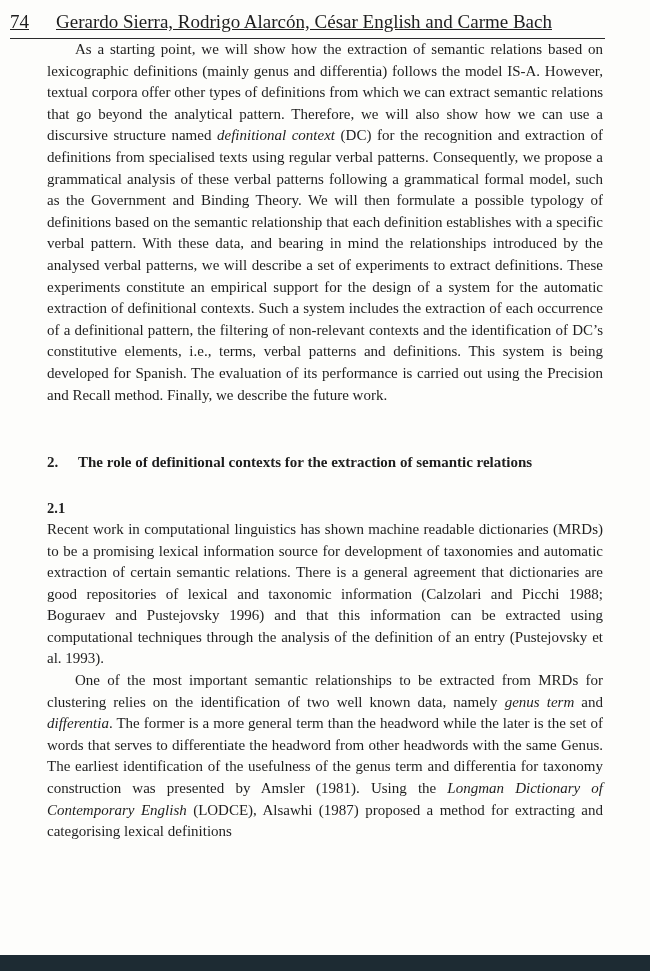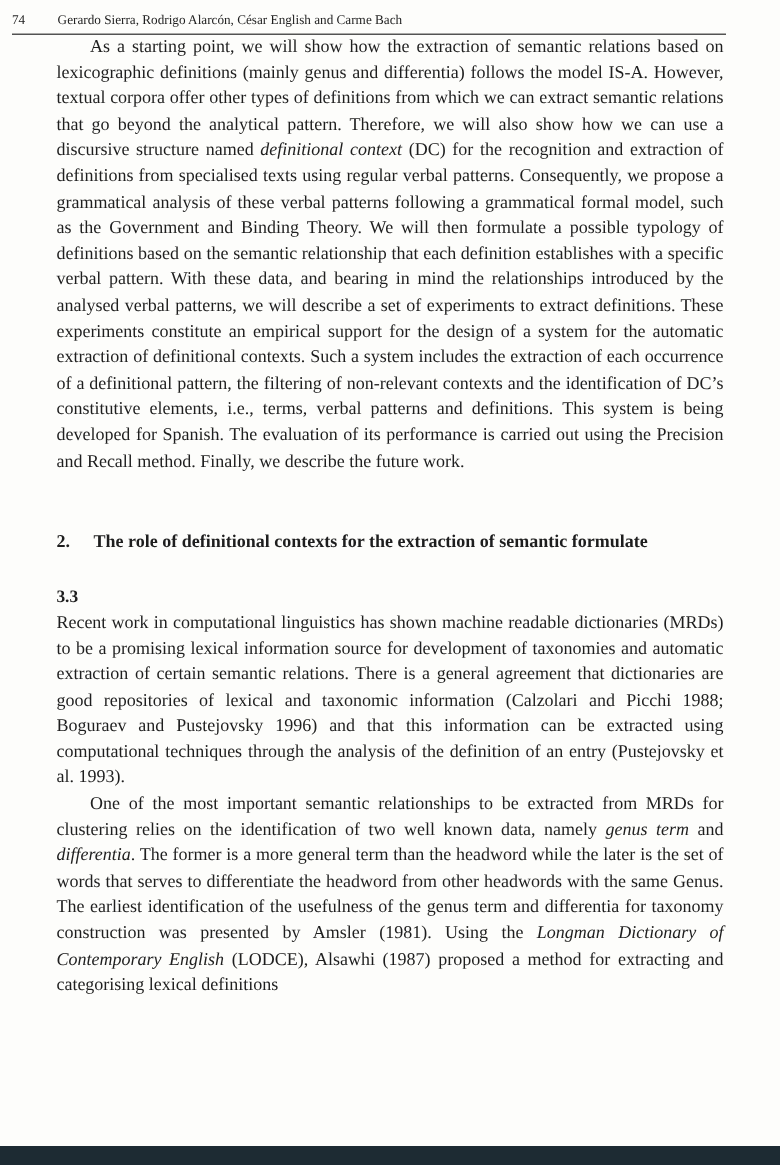--- a/index.html
+++ b/index.html
@@ -11,21 +11,22 @@
     margin: 0 auto;
     background: #fdfdfb;
     font-family: "Liberation Serif", "DejaVu Serif", serif;
     color: #1e1e1e;
     overflow: hidden;
   }
   .running-header {
     display: flex;
     align-items: baseline;
     padding: 11px 45px 0 10px;
-    font-size: 11px;
+    font-size: 19px;
+    text-decoration: underline;
   }
   .page-num {
     flex: 0 0 auto;
     margin-right: 27px;
   }
   .running-head {
     flex: 1 1 auto;
   }
   .header-rule {
     height: 1px;
@@ -79,25 +80,25 @@
     <span class="running-head">Gerardo Sierra, Rodrigo Alarcón, César English and Carme Bach</span>
   </header>
   <div class="header-rule"></div>
 
   <main class="body-text">
 
     <p class="para indent para-intro"><span>As a starting point, we will show how the extraction of semantic relations based on lexicographic definitions (mainly genus and differentia) follows the model IS-A. However, textual corpora offer other types of definitions from which we can extract semantic relations that go beyond the analytical pattern. Therefore, we will also show how we can use a discursive structure named </span><em>definitional context</em><span> (DC) for the recognition and extraction of definitions from specialised texts using regular verbal patterns. Consequently, we propose a grammatical analysis of these verbal patterns following a grammatical formal model, such as the Government and Binding Theory. We will then formulate a possible typology of definitions based on the semantic relationship that each definition establishes with a specific verbal pattern. With these data, and bearing in mind the relationships introduced by the analysed verbal patterns, we will describe a set of experiments to extract definitions. These experiments constitute an empirical support for the design of a system for the automatic extraction of definitional contexts. Such a system includes the extraction of each occurrence of a definitional pattern, the filtering of non-relevant contexts and the identification of DC’s constitutive elements, i.e., terms, verbal patterns and definitions. This system is being developed for Spanish. The evaluation of its performance is carried out using the Precision and Recall method. Finally, we describe the future work.</span></p>
 
     <h2 class="section-heading">
       <span class="sec-num">2.</span>
-      <span class="sec-title">The role of definitional contexts for the extraction of semantic formulate</span>
+      <span class="sec-title">The role of definitional contexts for the extraction of semantic relations</span>
     </h2>
 
     <h3 class="subsection-heading">
-      <span class="subsec-num">3.3</span>
+      <span class="subsec-num">2.1</span>
     </h3>
 
     <p class="para para-recent"><span>Recent work in computational linguistics has shown machine readable dictionaries (MRDs) to be a promising lexical information source for development of taxonomies and automatic extraction of certain semantic relations. There is a general agreement that dictionaries are good repositories of lexical and taxonomic information (Calzolari and Picchi 1988; Boguraev and Pustejovsky 1996) and that this information can be extracted using computational techniques through the analysis of the definition of an entry (Pustejovsky et al. 1993).</span></p>
 
     <p class="para indent"><span>One of the most important semantic relationships to be extracted from MRDs for clustering relies on the identification of two well known data, namely </span><em>genus term</em><span> and </span><em>differentia</em><span>. The former is a more general term than the headword while the later is the set of words that serves to differentiate the headword from other headwords with the same Genus. The earliest identification of the usefulness of the genus term and differentia for taxonomy construction was presented by Amsler (1981). Using the </span><em>Longman Dictionary of Contemporary English</em><span> (LODCE), Alsawhi (1987) proposed a method for extracting and categorising lexical definitions</span></p>
 
   </main>
 
   <footer class="bottom-bar" style="background: rgb(29, 43, 51);"></footer>
 

